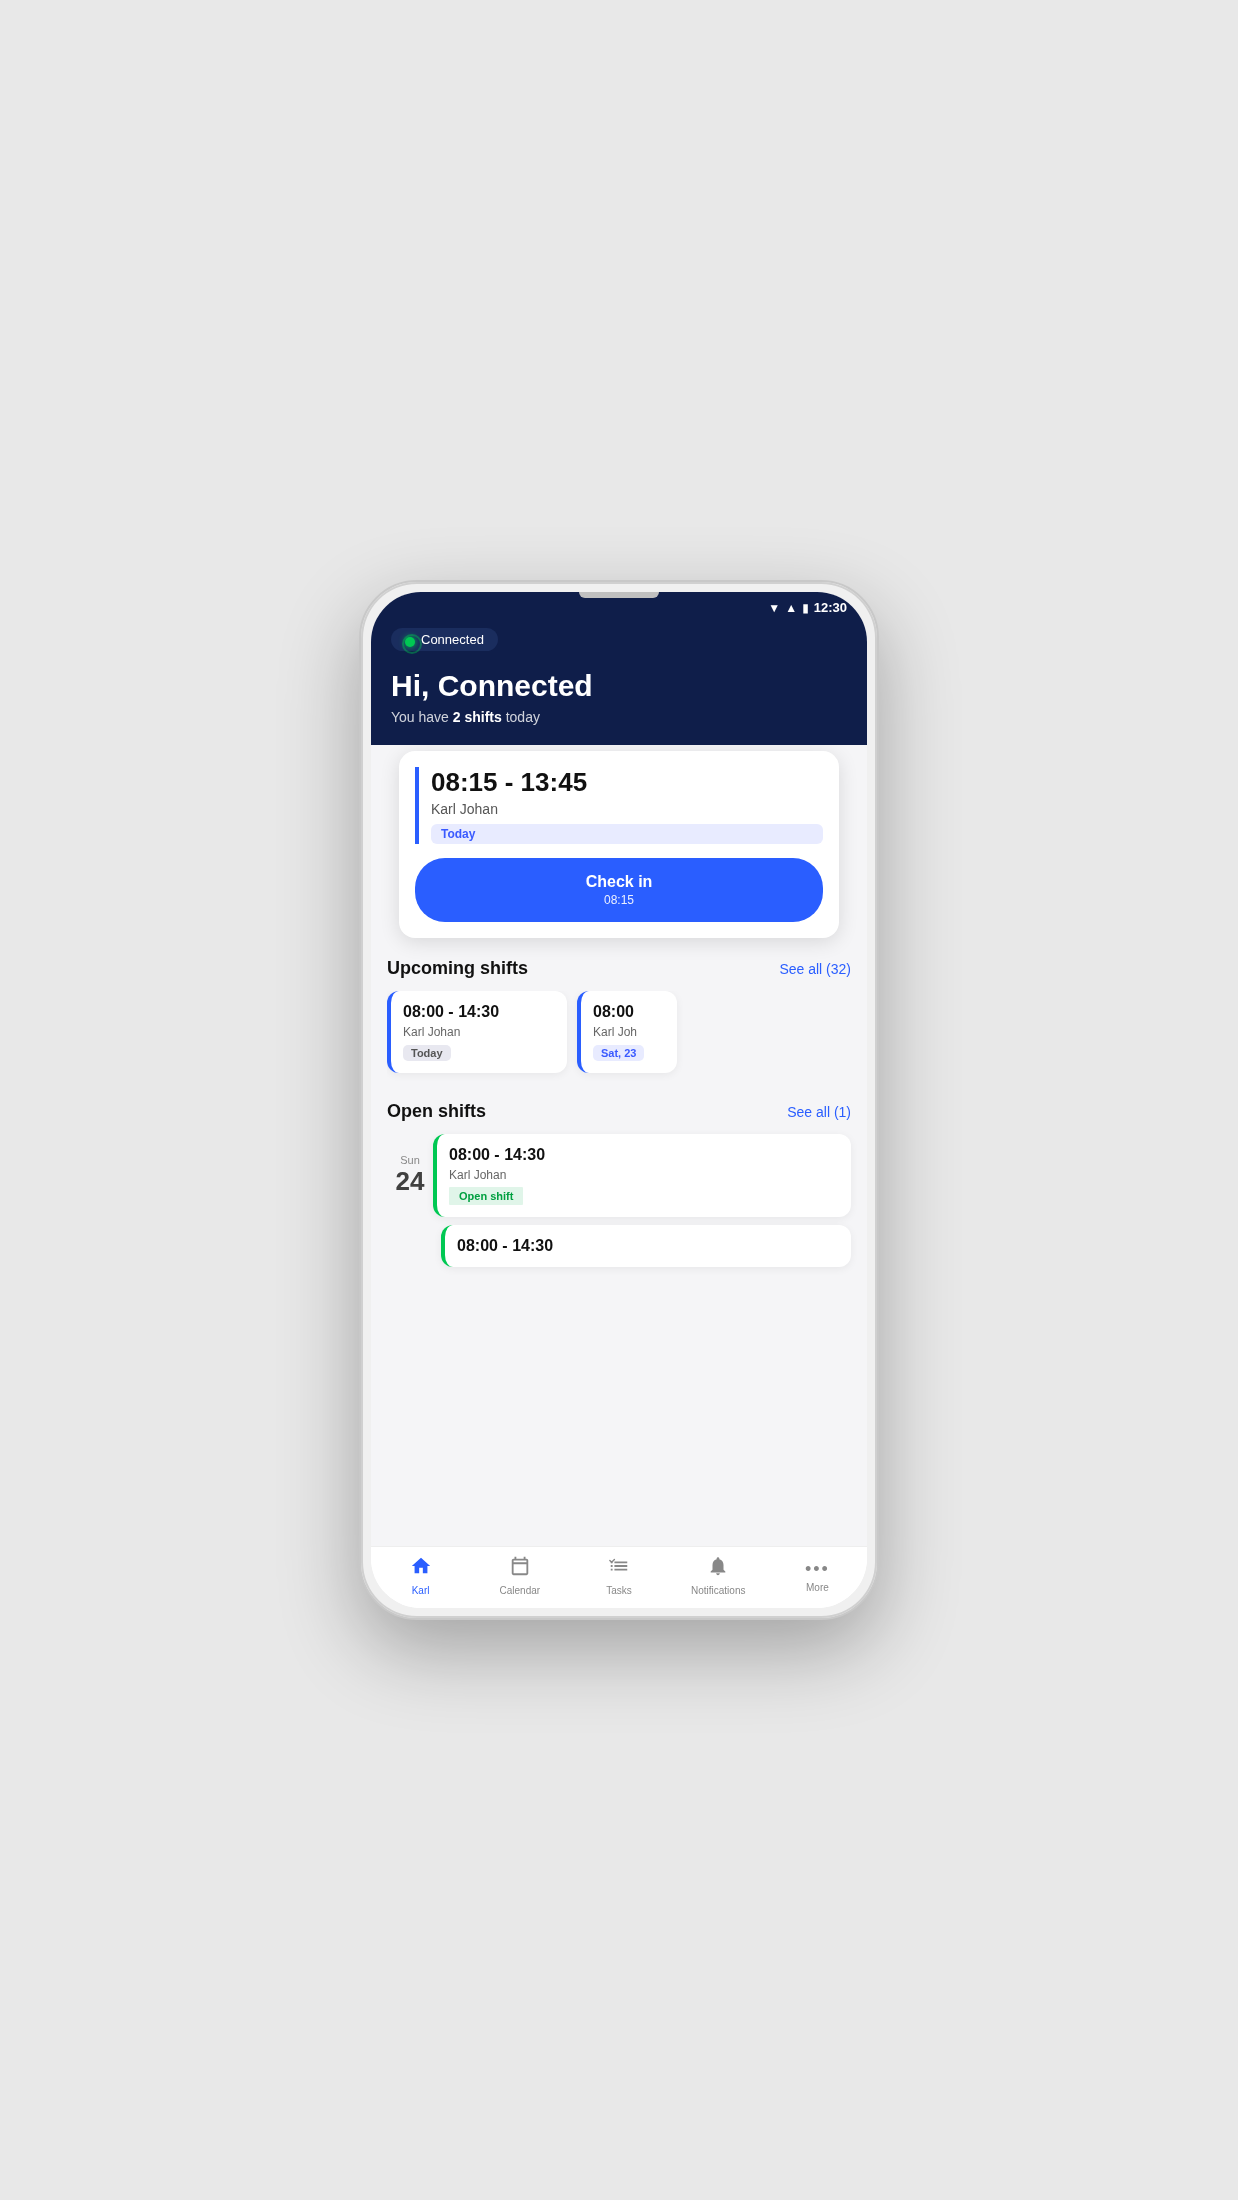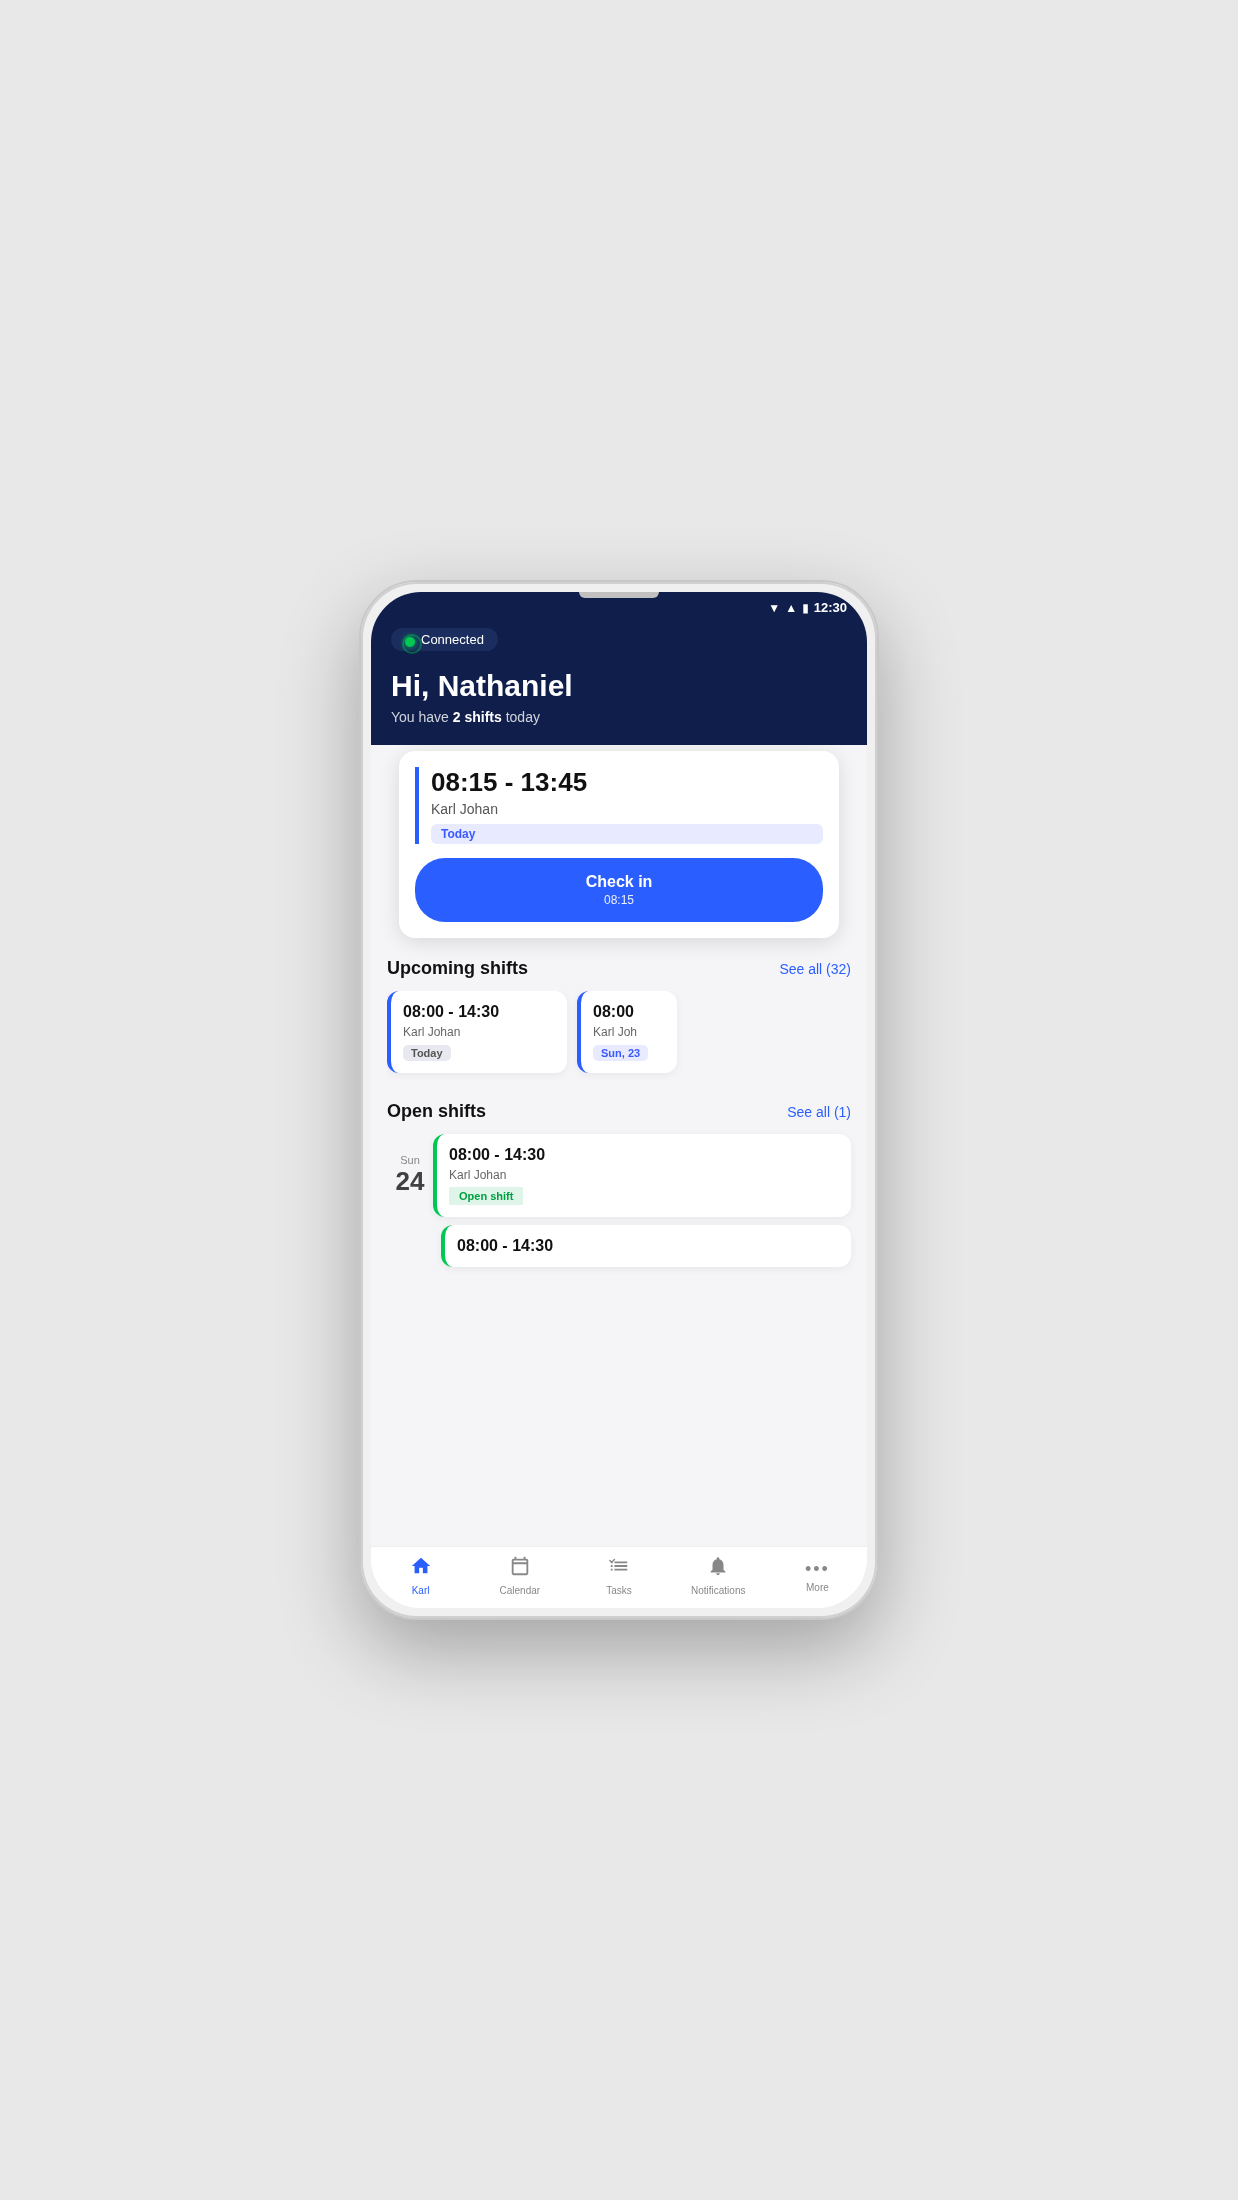--- a/index.html
+++ b/index.html
@@ -417,21 +417,21 @@
         <span class="battery-icon">▮</span>
         <span class="status-time">12:30</span>
       </div>
     </div>
 
     <div class="header">
       <div class="connected-badge">
         <div class="connected-dot"></div>
         <span class="connected-text">Connected</span>
       </div>
-      <div class="greeting">Hi, Nathaniel</div>
+      <div class="greeting">Hi, Connected</div>
       <div class="subtitle">
         <span>You have </span><strong>2 shifts</strong><span> today</span>
       </div>
     </div>
 
     <div class="main-content">
 
       <div class="section" style="margin-top:-8px;">
         <div class="shift-card">
           <div class="shift-card-inner">
@@ -453,21 +453,21 @@
         </div>
         <div class="shifts-scroll">
           <div class="shift-mini-card">
             <div class="shift-mini-time">08:00 - 14:30</div>
             <div class="shift-mini-loc">Karl Johan</div>
             <span class="shift-mini-badge">Today</span>
           </div>
           <div class="shift-mini-card partial" style="overflow:hidden;">
             <div class="shift-mini-time">08:00</div>
             <div class="shift-mini-loc">Karl Joh</div>
-            <span class="shift-mini-badge wed">Sun, 23</span>
+            <span class="shift-mini-badge wed">Sat, 23</span>
           </div>
         </div>
       </div>
 
       <div class="section" style="margin-top:16px;">
         <div class="section-header">
           <span class="section-title">Open shifts</span>
           <span class="see-all">See all (1)</span>
         </div>
         <div class="open-shifts-list">

